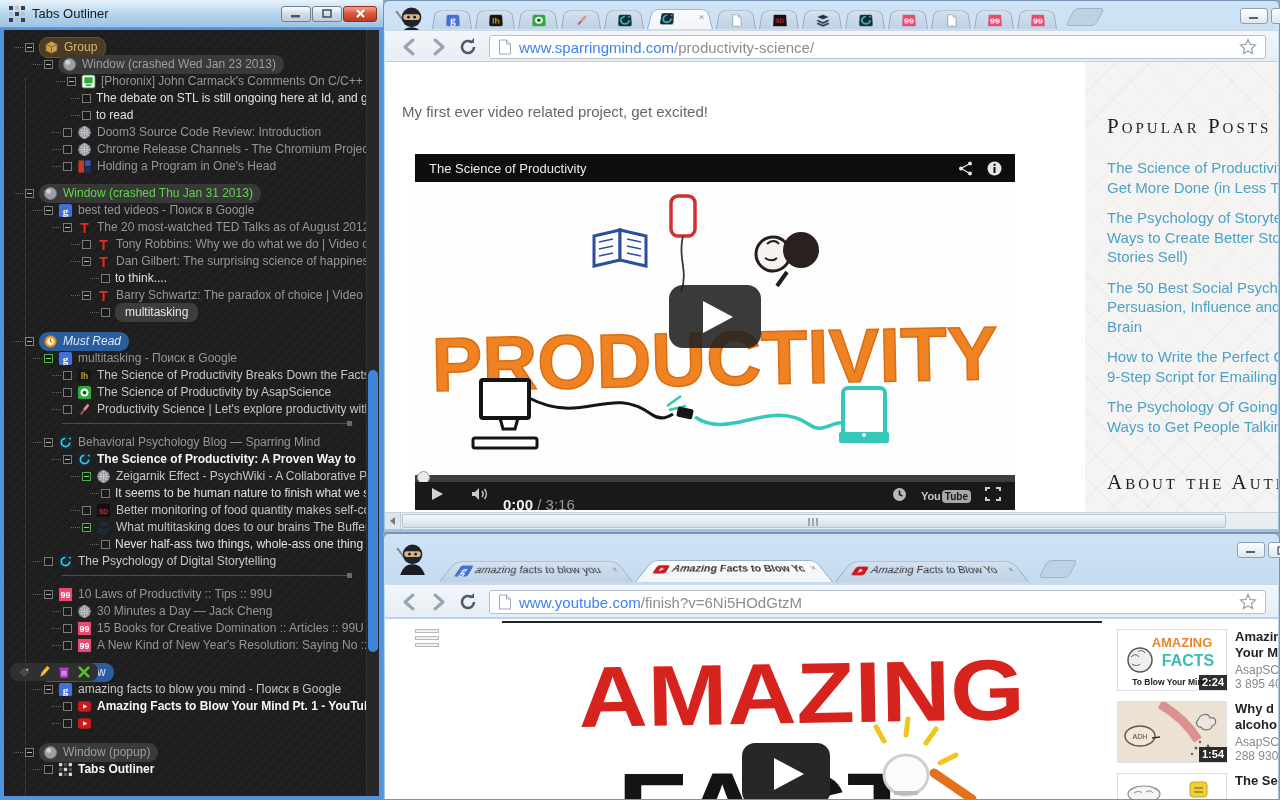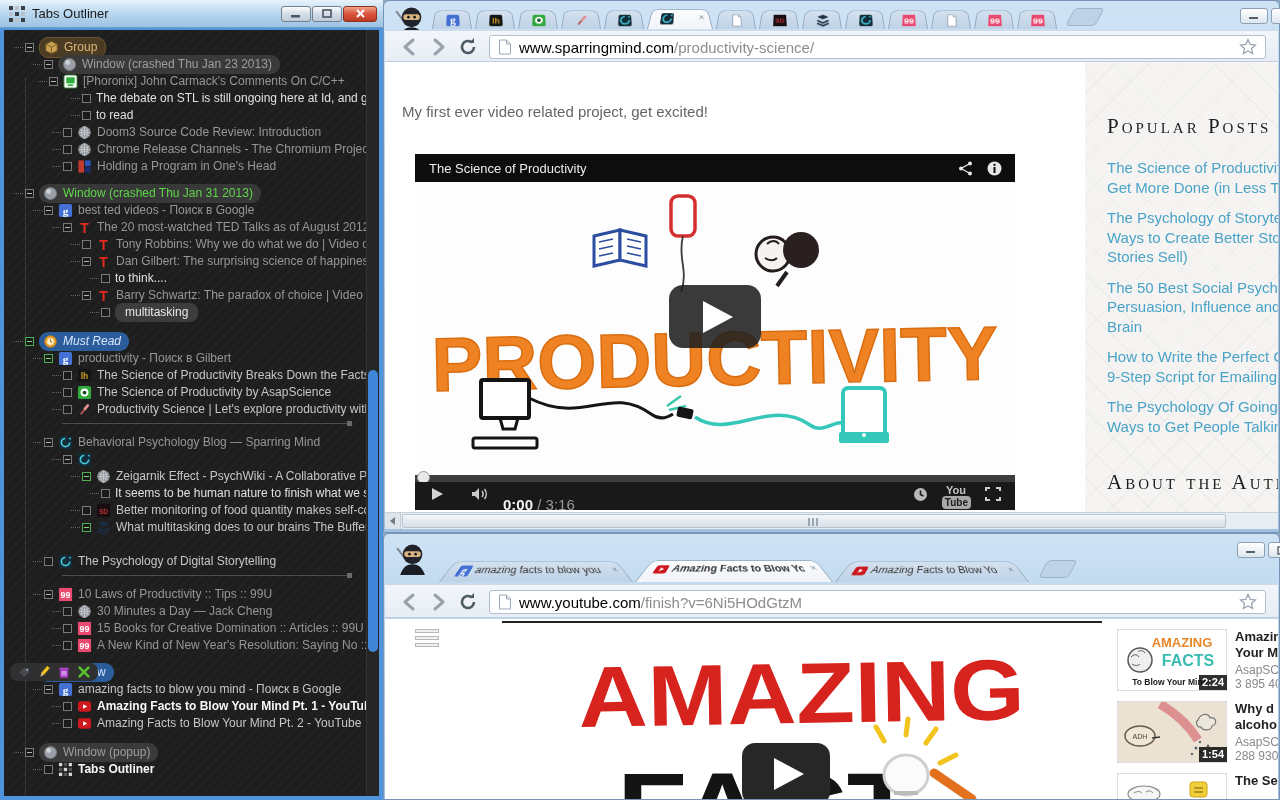--- a/index.html
+++ b/index.html
@@ -73,21 +73,21 @@
     border-radius:4px;transform:skewX(-28deg);}
   .cwinbtn{position:absolute;width:28px;height:16px;background:linear-gradient(#ffffff,#dde7ef);
     border:1px solid #8fa0b4;border-radius:3px;display:flex;align-items:center;justify-content:center;}
   .toolbar{position:absolute;left:1px;right:1px;background:linear-gradient(#f2f6fa,#e7edf4);
     border-top:1px solid #cdd9e5;border-bottom:1px solid #c3cfdd;}
   .navic{position:absolute;width:22px;height:22px;}
   .urlbox{position:absolute;background:#fff;border:1px solid #b4c0ce;border-radius:3px;
     display:flex;align-items:center;padding:0 8px;}
   .urlbox .pageic{width:14px;height:16px;margin-right:7px;flex:0 0 auto;}
   .urltext{font-size:15px;white-space:nowrap;overflow:hidden;flex:1;}
-  .urltext .host{color:#000000;}
+  .urltext .host{color:#3b82f6;}
   .urltext .path{color:#8d8d8d;}
   .starbtn{width:18px;height:18px;flex:0 0 auto;}
 
   
   #topwin{left:383px;top:0;width:897px;height:533px;}
   #topwin .content{position:absolute;left:1px;right:1px;top:61px;height:450px;background:#fff;overflow:hidden;}
   .art-h1{position:absolute;left:17px;top:6px;width:640px;font-size:19px;font-weight:bold;color:#3a3a3a;}
   .art-sub{position:absolute;left:17px;top:41px;font-size:15px;color:#666;}
   .player{position:absolute;left:30px;top:92px;width:600px;height:356px;background:#000;}
   .phead{position:absolute;left:0;right:0;top:0;height:28px;background:#0d0d0d;display:flex;align-items:center;}
@@ -95,21 +95,21 @@
   .phead .pic{width:17px;height:17px;margin-right:12px;}
   .pbody{position:absolute;left:0;right:0;top:28px;height:293px;background:#fcfcfc;overflow:hidden;}
   .pprog{position:absolute;left:0;right:0;bottom:28px;height:7px;background:#3d3d3d;}
   .pdot{position:absolute;left:2px;top:-4px;width:13px;height:13px;border-radius:50%;
     background:#e9e9e9;border:1px solid #999;}
   .pctrl{position:absolute;left:0;right:0;bottom:0;height:28px;background:#191919;
     display:flex;align-items:center;}
   .ptime{font-size:15px;margin-left:14px;margin-top:16px;}
   .ptime .cur{color:#f0f0f0;font-weight:bold;}
   .ptime .dur{color:#9a9a9a;}
-  .ytlogo{display:flex;align-items:center;margin-right:14px;flex-direction:column;}
+  .ytlogo{display:flex;align-items:center;margin-right:14px;}
   .ytlogo .you{color:#c4c4c4;font-size:11px;font-weight:bold;margin-right:1px;}
   .ytlogo .tube{background:#a8a8a8;color:#1b1b1b;font-size:10px;font-weight:bold;
     border-radius:4px;padding:0 3px;line-height:13px;}
   .sidebar{position:absolute;left:700px;top:0;right:0;bottom:0;
     background:
      repeating-linear-gradient(45deg, rgba(0,0,0,.03) 0 1px, transparent 1px 24px),
      repeating-linear-gradient(-45deg, rgba(0,0,0,.03) 0 1px, transparent 1px 24px),
      #f5f4f2;}
   .pp-head{position:absolute;left:22px;top:52px;font-family:"Liberation Serif",serif;
     font-variant:small-caps;font-size:21px;letter-spacing:3px;color:#1d1d1d;white-space:nowrap;}
@@ -206,24 +206,24 @@
             <span class="tdash"></span>
             <span class="tbox m"></span>
             <span class="pill pill-win">
               <span class="ticon">
                 <svg viewBox="0 0 16 16" xmlns="http://www.w3.org/2000/svg">
                   <circle cx="8" cy="8" r="6.5" fill="#9aa0a6"></circle>
                   <circle cx="6" cy="5.8" r="2.6" fill="#cdd2d7"></circle>
                   <circle cx="8" cy="8" r="6.5" fill="none" stroke="#70767c"></circle>
                 </svg>
               </span>
-              <span>Window (crashed Thu Jan 23 2013)</span>
-            </span>
-          </div>
-          <div class="ol-row" style="top: 42px; left: 34px; text-align: right;">
+              <span>Window (crashed Wed Jan 23 2013)</span>
+            </span>
+          </div>
+          <div class="ol-row" style="top: 42px; left: 52px; text-align: right;">
             <span class="tdash"></span>
             <span class="tbox m"></span>
             <span class="ticon">
               <svg viewBox="0 0 16 16" xmlns="http://www.w3.org/2000/svg">
                 <rect x="1" y="1" width="14" height="14" rx="2" fill="#fff" stroke="#2c7a2c"></rect>
                 <rect x="3.5" y="3.5" width="9" height="6.5" fill="#2fae3e"></rect>
                 <rect x="5" y="11" width="6" height="1.8" fill="#2fae3e"></rect>
               </svg>
             </span>
             <span class="lbl-tab">[Phoronix] John Carmack's Comments On C/C++</span>
@@ -367,21 +367,21 @@
           </div>
           <div class="ol-row" style="top: 319px; left: 29px;">
             <span class="tdash"></span>
             <span class="tbox g"></span>
             <span class="ticon">
               <svg viewBox="0 0 16 16" xmlns="http://www.w3.org/2000/svg">
                 <rect x="1" y="1" width="14" height="14" rx="2" fill="#4470d4"></rect>
                 <text x="8" y="12.5" font-size="12" font-family="Liberation Serif,serif" font-weight="bold" fill="#fff" text-anchor="middle">g</text>
               </svg>
             </span>
-            <span class="lbl-tab">productivity - Поиск в Gilbert</span>
+            <span class="lbl-tab">multitasking - Поиск в Google</span>
           </div>
           <div class="ol-row" style="top: 336px; left: 48px;">
             <span class="tdash"></span>
             <span class="tbox"></span>
             <span class="ticon">
               <svg viewBox="0 0 16 16" xmlns="http://www.w3.org/2000/svg">
                 <rect x="1" y="1" width="14" height="14" rx="2" fill="#151515"></rect>
                 <text x="8" y="12" font-size="9" font-weight="bold" fill="#c9a227" text-anchor="middle">lh</text>
               </svg>
             </span>
@@ -428,20 +428,21 @@
           <div class="ol-row" style="top: 420px; left: 48px;">
             <span class="tdash"></span>
             <span class="tbox m"></span>
             <span class="ticon">
               <svg viewBox="0 0 16 16" xmlns="http://www.w3.org/2000/svg">
                 <rect x="1" y="1" width="14" height="14" rx="2" fill="#132b36"></rect>
                 <circle cx="8" cy="8" r="4.4" fill="none" stroke="#43c8dc" stroke-width="1.8" stroke-dasharray="20 8"></circle>
                 <path d="M11.2 3.6l2.6-1-.6 2.8z" fill="#43c8dc"></path>
               </svg>
             </span>
+            <span class="lbl-active">The Science of Productivity: A Proven Way to</span>
           </div>
           <div class="ol-row" style="top: 437px; left: 67px;">
             <span class="tdash"></span>
             <span class="tbox g"></span>
             <span class="ticon">
               <svg viewBox="0 0 16 16" xmlns="http://www.w3.org/2000/svg">
                 <circle cx="8" cy="8" r="6.3" fill="#8f9499" stroke="#6e7479"></circle>
                 <path d="M1.7 8h12.6M8 1.7v12.6" stroke="#c9cdd1" stroke-width=".8"></path>
                 <ellipse cx="8" cy="8" rx="3.2" ry="6.3" fill="none" stroke="#c9cdd1" stroke-width=".8"></ellipse>
                 <path d="M2.8 4.4a8 8 0 0 0 10.4 0M2.8 11.6a8 8 0 0 1 10.4 0" stroke="#c9cdd1" stroke-width=".8" fill="none"></path>
@@ -469,20 +470,25 @@
             <span class="tdash"></span>
             <span class="tbox g"></span>
             <span class="ticon">
               <svg viewBox="0 0 16 16" xmlns="http://www.w3.org/2000/svg">
                 <path d="M8 1l6 3-6 3-6-3z" fill="#1d2d44"></path>
                 <path d="M2 8.2l6 3 6-3" stroke="#1d2d44" stroke-width="1.8" fill="none"></path>
                 <path d="M2 11.6l6 3 6-3" stroke="#1d2d44" stroke-width="1.8" fill="none"></path>
               </svg>
             </span>
             <span class="lbl-tablit">What multitasking does to our brains The Buffer b</span>
+          </div>
+          <div class="ol-row" style="top: 505px; left: 86px;">
+            <span class="tdash"></span>
+            <span class="tbox"></span>
+            <span class="lbl-note">Never half-ass two things, whole-ass one thing</span>
           </div>
           <div class="ol-row" style="top: 522px; left: 29px;">
             <span class="tdash"></span>
             <span class="tbox"></span>
             <span class="ticon">
               <svg viewBox="0 0 16 16" xmlns="http://www.w3.org/2000/svg">
                 <rect x="1" y="1" width="14" height="14" rx="2" fill="#132b36"></rect>
                 <circle cx="8" cy="8" r="4.4" fill="none" stroke="#43c8dc" stroke-width="1.8" stroke-dasharray="20 8"></circle>
                 <path d="M11.2 3.6l2.6-1-.6 2.8z" fill="#43c8dc"></path>
               </svg>
@@ -594,21 +600,20 @@
           </div>
           <div class="ol-row" style="top: 684px; left: 48px;">
             <span class="tdash"></span>
             <span class="tbox"></span>
             <span class="ticon">
               <svg viewBox="0 0 16 16" xmlns="http://www.w3.org/2000/svg">
                 <rect x="1" y="2.5" width="14" height="11" rx="2.5" fill="#cc181e"></rect>
                 <path d="M6.5 5.5v5l4.5-2.5z" fill="#fff"></path>
               </svg>
             </span>
-            <span class="lbl-tablit">Amazing Facts to Blow Your Mind Pt. 2 - YouTube</span>
           </div>
           <div class="ol-row" style="top: 713px; left: 10px;">
             <span class="tdash"></span>
             <span class="tbox m"></span>
             <span class="pill pill-win">
               <span class="ticon">
                 <svg viewBox="0 0 16 16" xmlns="http://www.w3.org/2000/svg">
                   <circle cx="8" cy="8" r="6.5" fill="#9aa0a6"></circle>
                   <circle cx="6" cy="5.8" r="2.6" fill="#cdd2d7"></circle>
                   <circle cx="8" cy="8" r="6.5" fill="none" stroke="#70767c"></circle>

